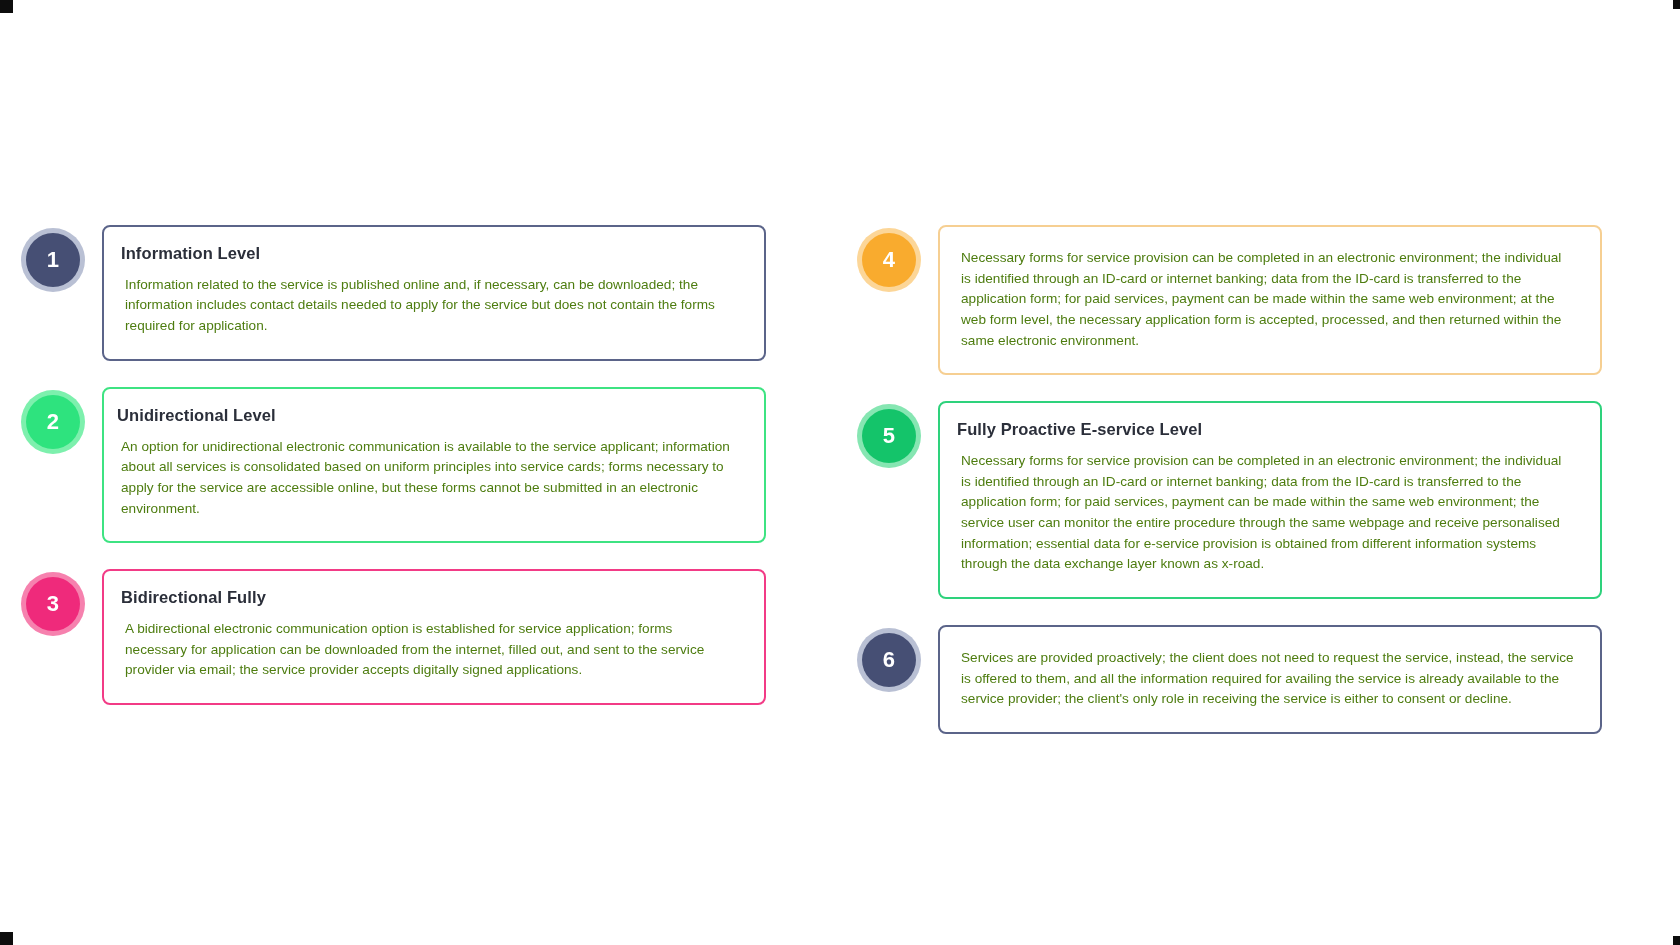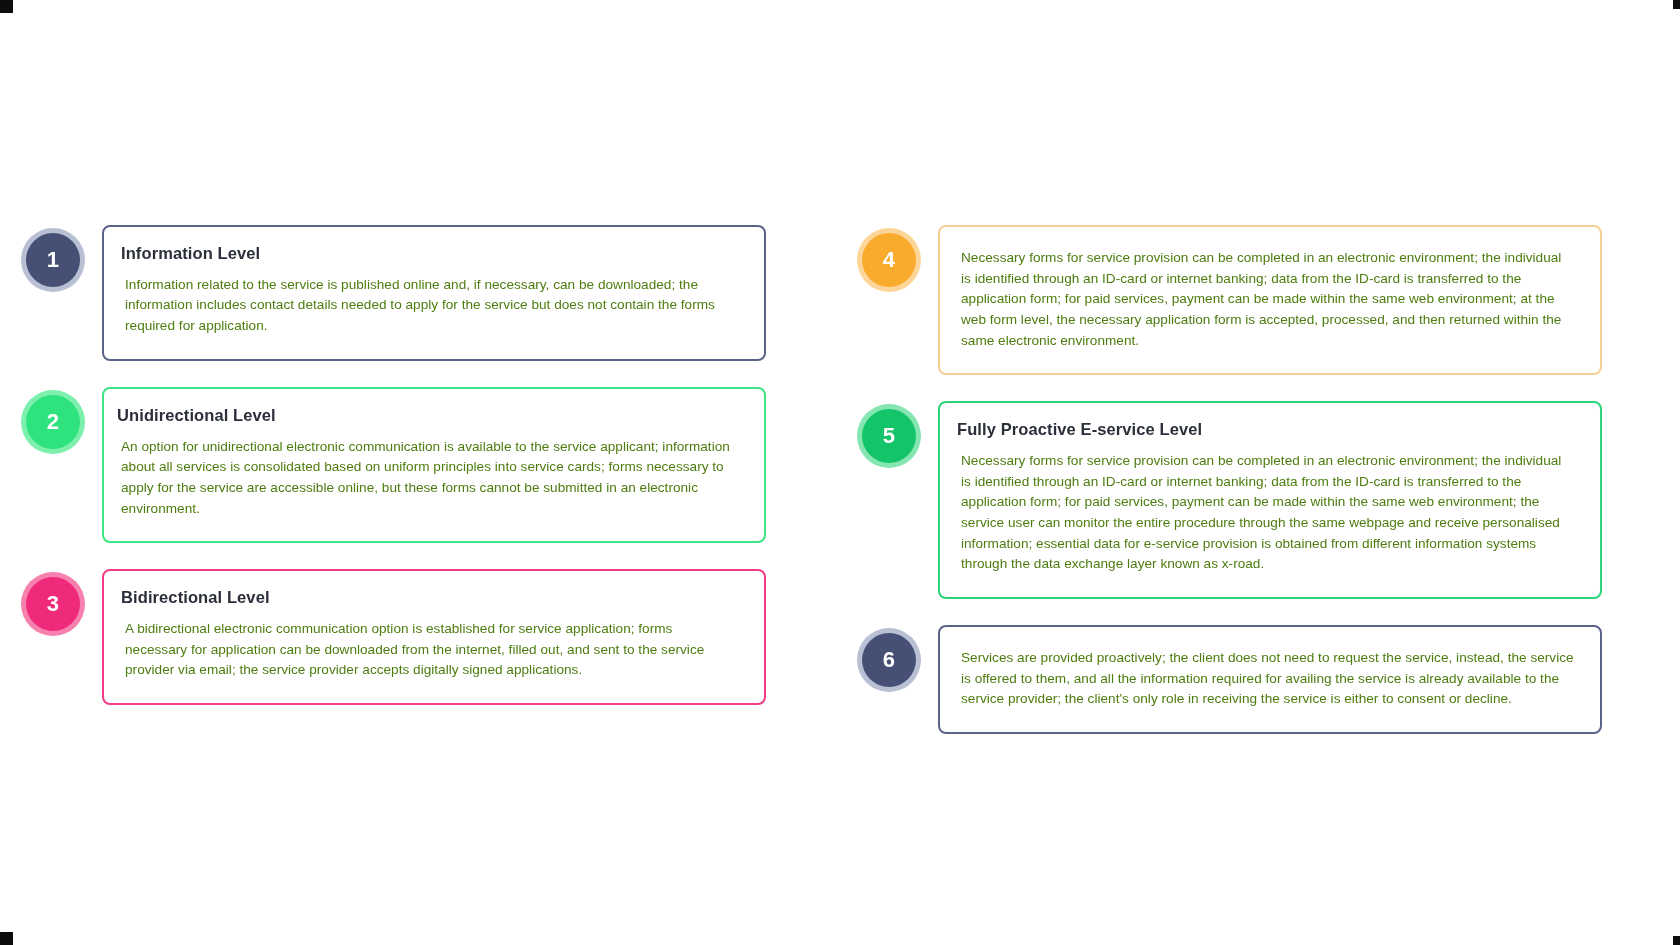--- a/index.html
+++ b/index.html
@@ -135,21 +135,21 @@
       <div class="badge">2</div>
       <div class="card">
         <p class="card-title">Unidirectional Level</p>
         <p class="card-body">An option for unidirectional electronic communication is available to the service applicant; information about all services is consolidated based on uniform principles into service cards; forms necessary to apply for the service are accessible online, but these forms cannot be submitted in an electronic environment.</p>
       </div>
     </div>
 
     <div class="level-row theme-pink">
       <div class="badge">3</div>
       <div class="card">
-        <p class="card-title">Bidirectional Level</p>
+        <p class="card-title">Bidirectional Fully</p>
         <p class="card-body">A bidirectional electronic communication option is established for service application; forms necessary for application can be downloaded from the internet, filled out, and sent to the service provider via email; the service provider accepts digitally signed applications.</p>
       </div>
     </div>
 
   </div>
 
   <div class="column col-right">
 
     <div class="level-row theme-amber">
       <div class="badge">4</div>

